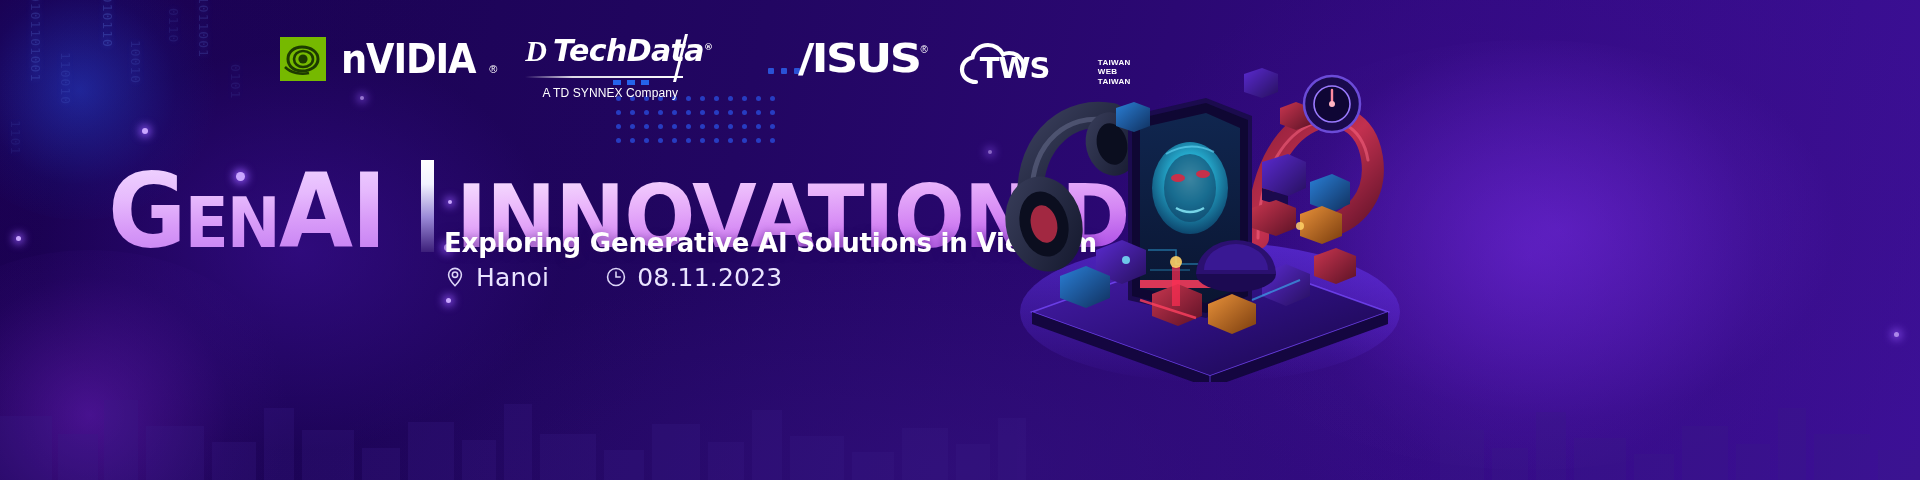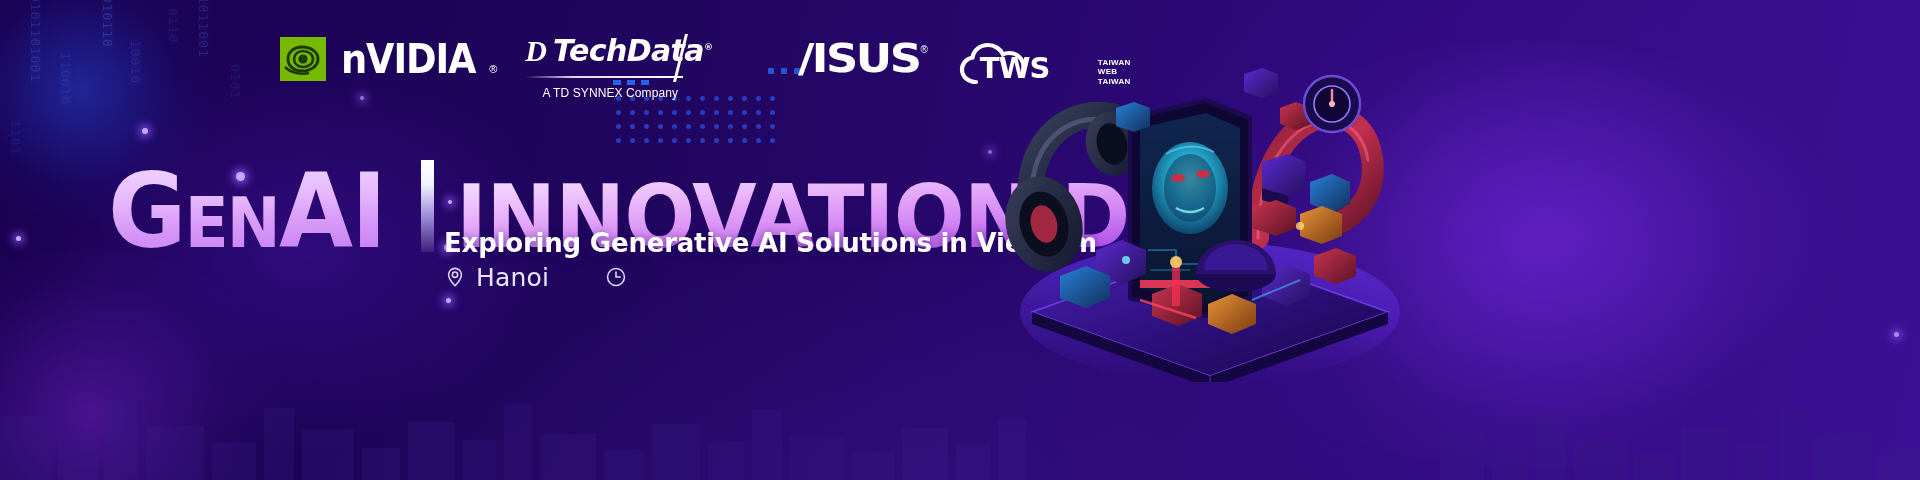--- a/index.html
+++ b/index.html
@@ -369,20 +369,21 @@
         <path d="M12 2.6c-3.9 0-7 3.1-7 7 0 5 7 12 7 12s7-7 7-12c0-3.9-3.1-7-7-7z" fill="none" stroke="#ddd6f8" stroke-width="1.7" stroke-linejoin="round"></path>
         <circle cx="12" cy="9.5" r="2.9" fill="none" stroke="#ddd6f8" stroke-width="1.7"></circle>
       </svg>
       <span class="txt">Hanoi</span>
     </span>
     <span class="meta-item">
       <svg class="ico" viewBox="0 0 24 24" aria-hidden="true">
         <circle cx="12" cy="12" r="9.2" fill="none" stroke="#ddd6f8" stroke-width="1.7"></circle>
         <path d="M12 6.6V12h4.6" fill="none" stroke="#ddd6f8" stroke-width="1.7" stroke-linecap="round"></path>
       </svg>
+      <span class="txt">08.11.2023</span>
     </span>
   </div>
 
   <div class="hero">
     <svg width="420" height="370" viewBox="0 0 420 370" aria-hidden="true">
       <defs>
         <linearGradient id="plate" x1="0" y1="0" x2="1" y2="1">
           <stop offset="0%" stop-color="#4a1fb0"></stop>
           <stop offset="55%" stop-color="#2c0f7a"></stop>
           <stop offset="100%" stop-color="#180747"></stop>

